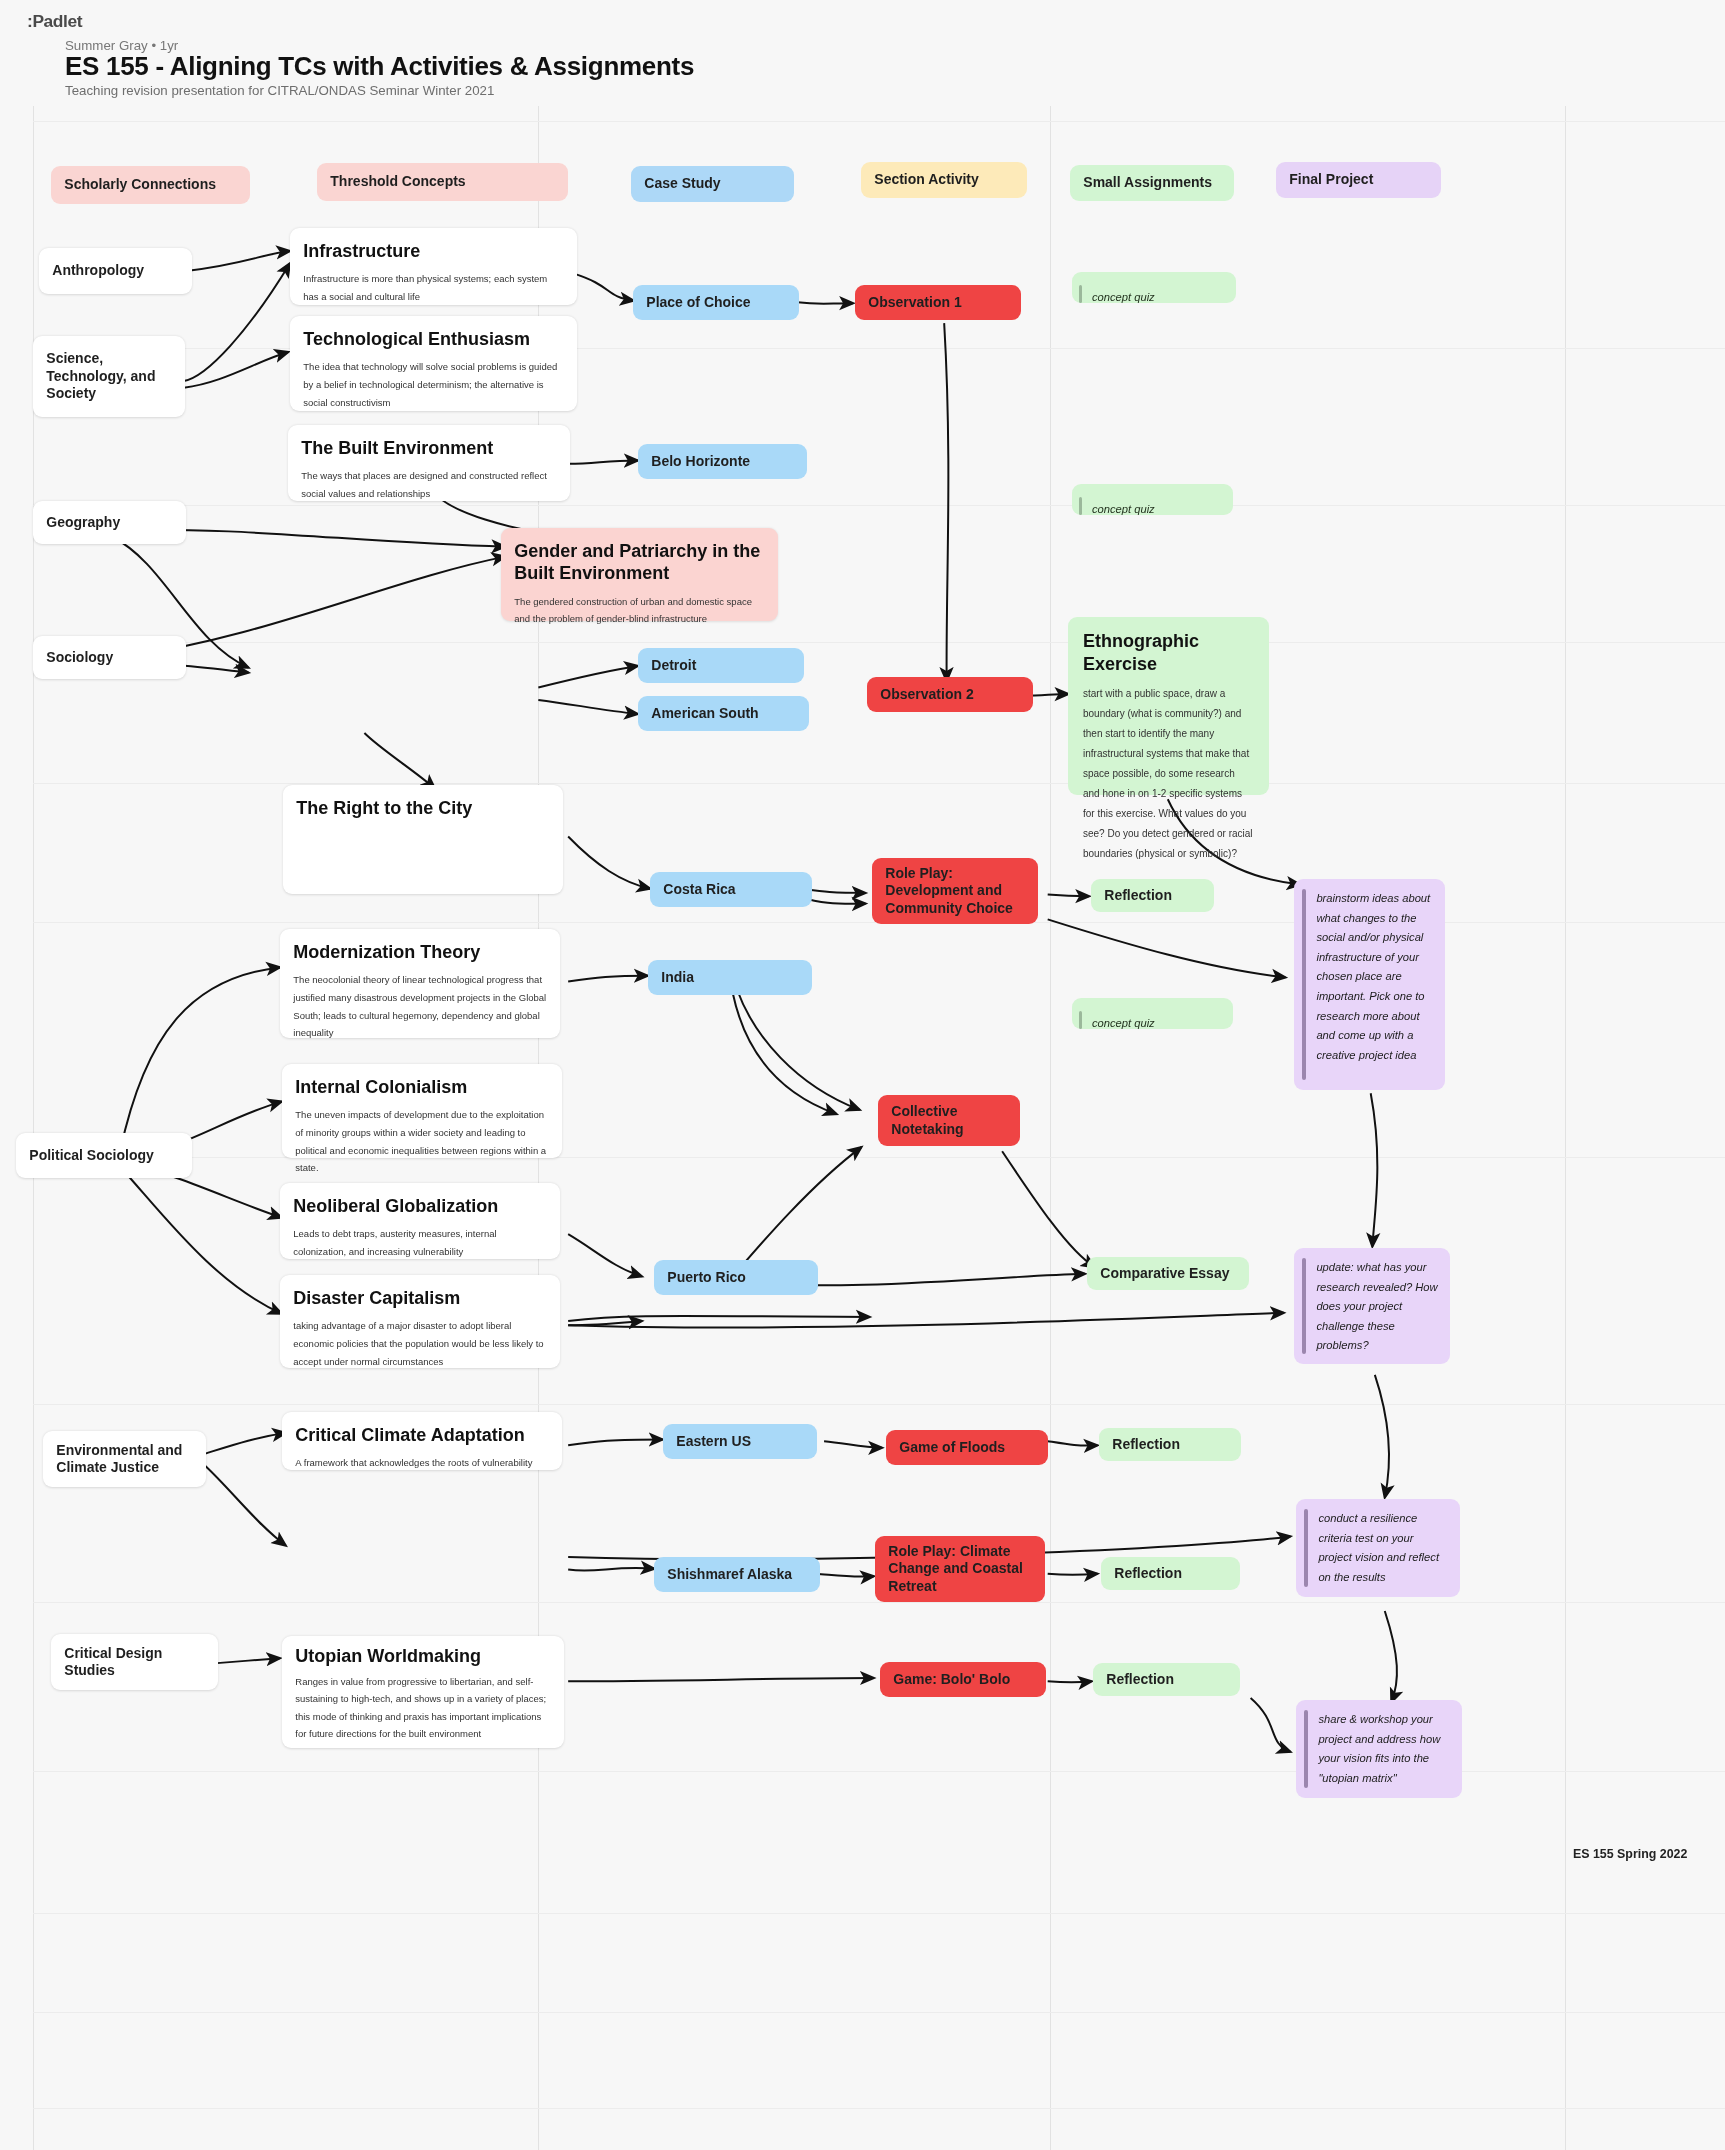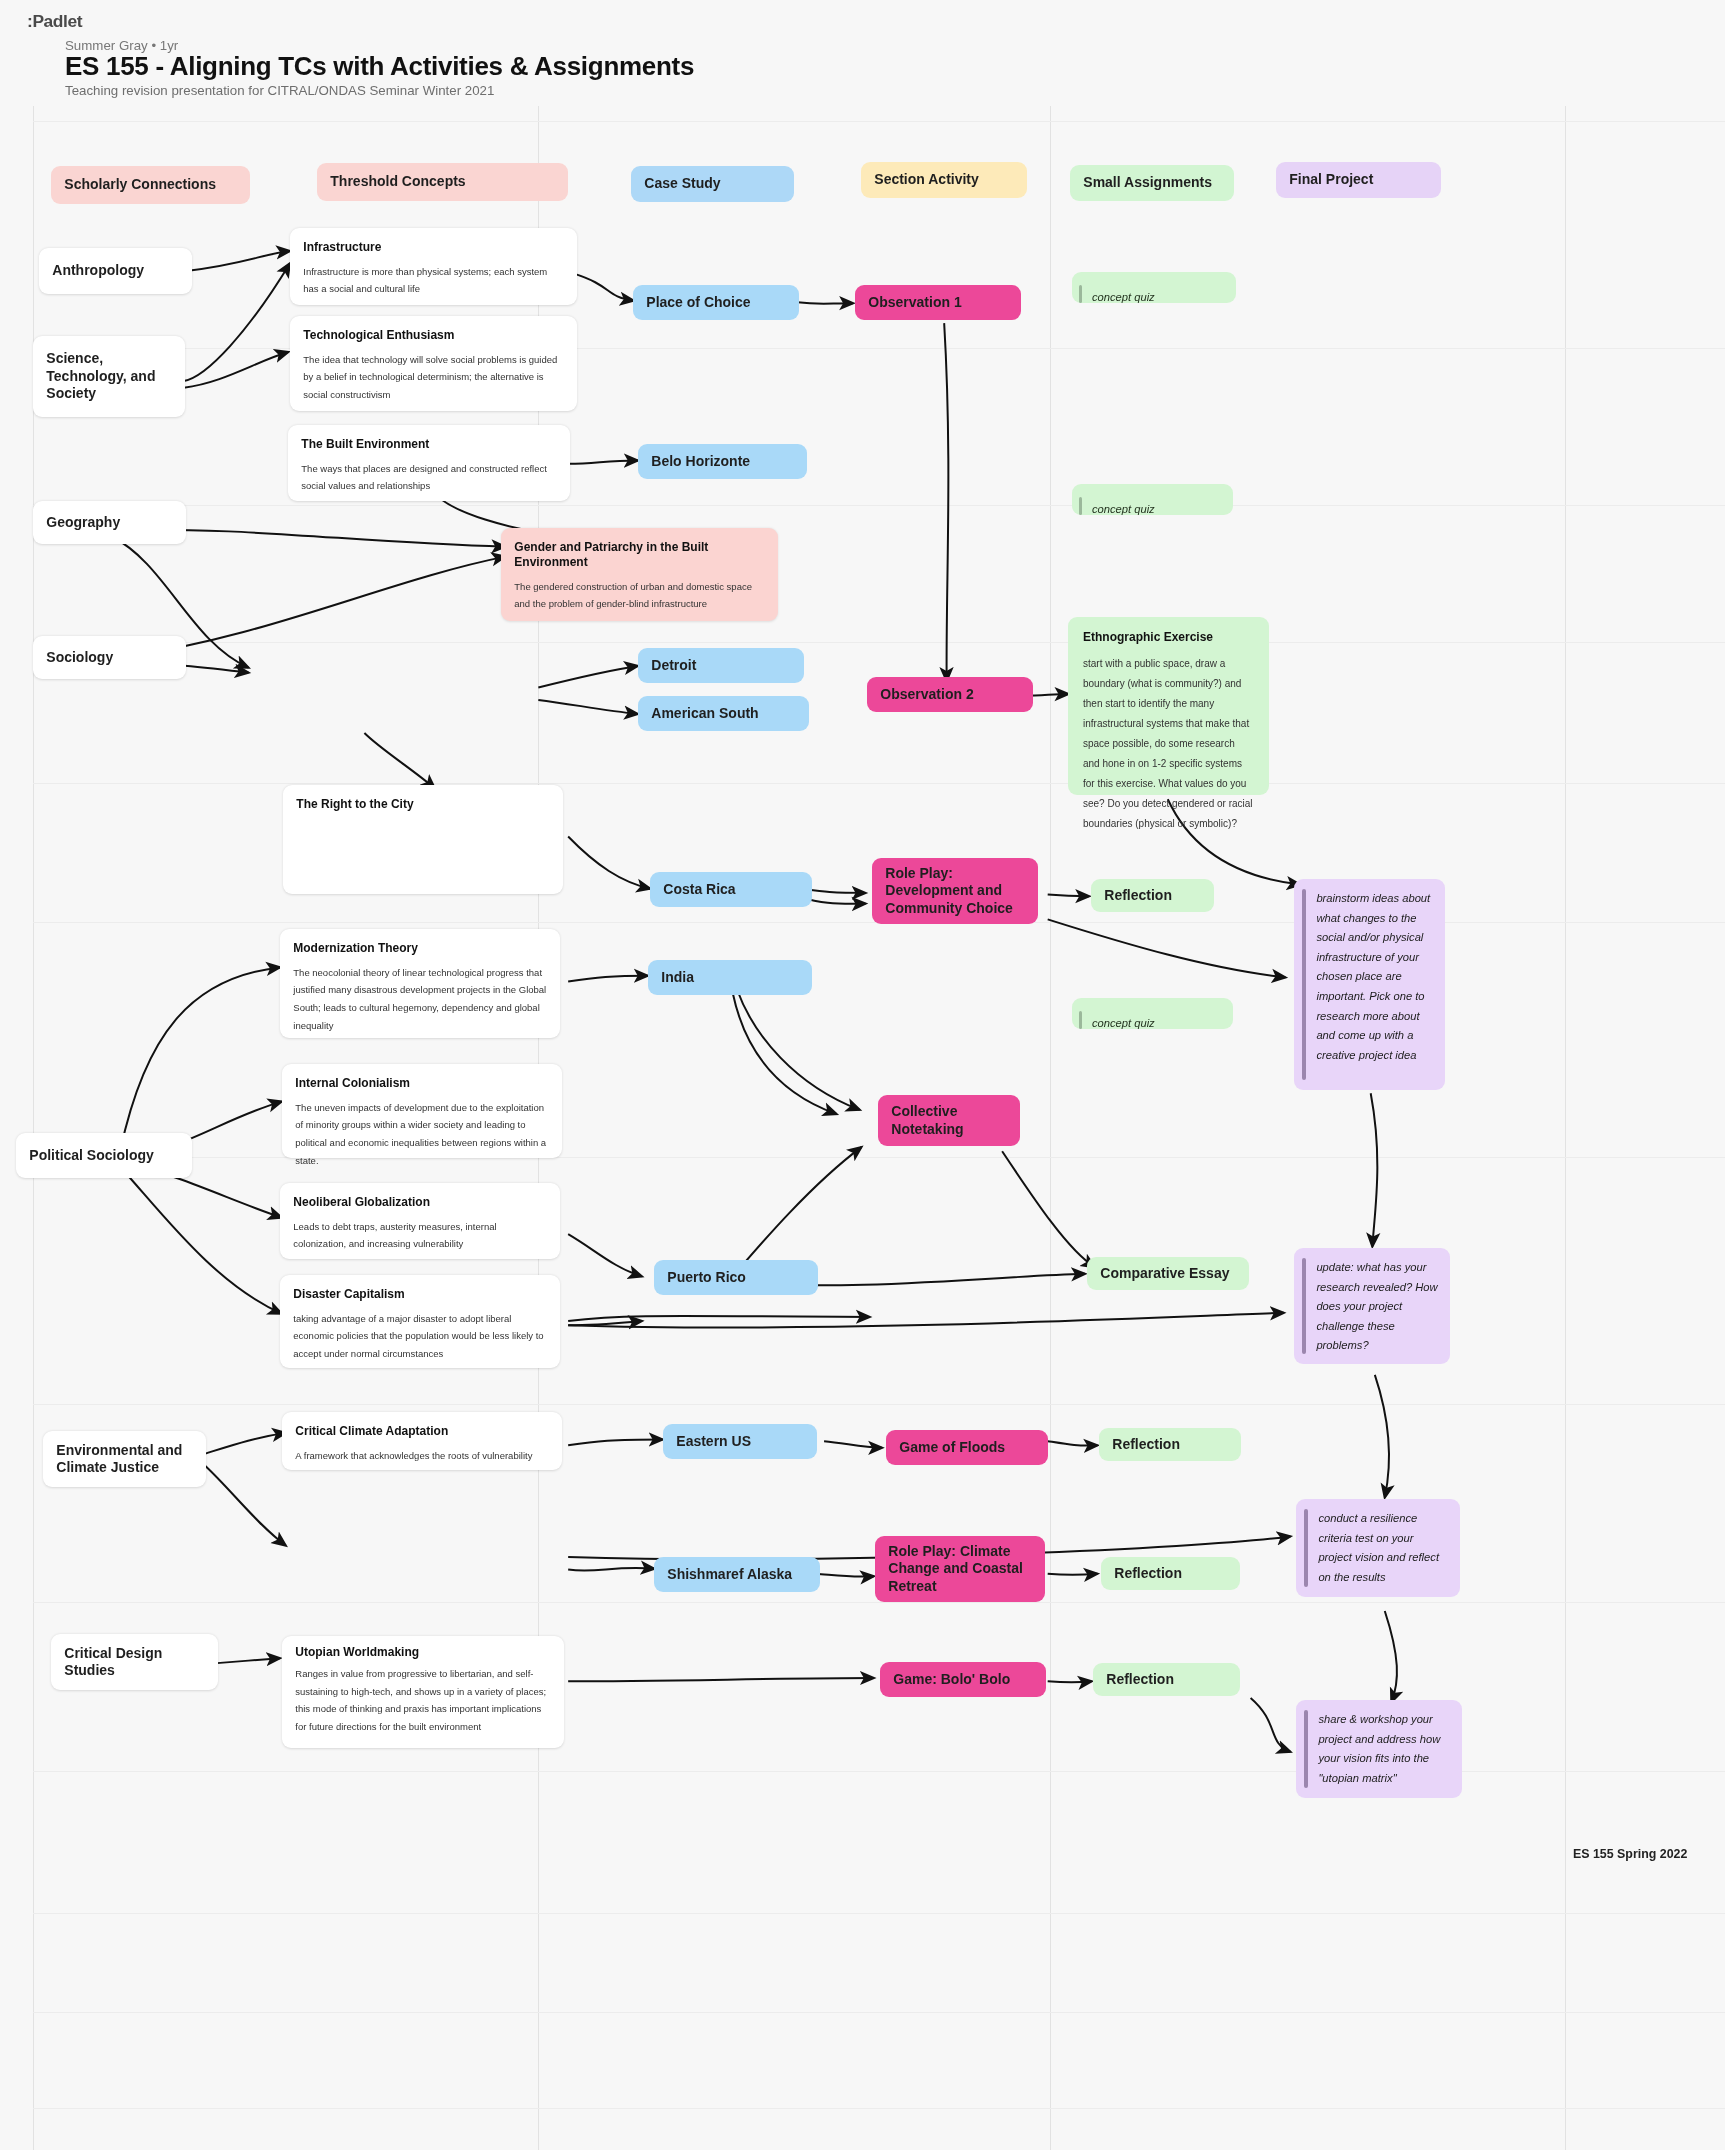--- a/index.html
+++ b/index.html
@@ -34,26 +34,26 @@
   .hdr { font-size:14px; font-weight:700; }
   .hdr-pink   { background:#fad5d2; }
   .hdr-blue   { background:#add8f7; }
   .hdr-yellow { background:#fdeab9; }
   .hdr-green  { background:#d2f5d2; }
   .hdr-purple { background:#e6d3f7; }
 
   .scholar { background:#ffffff; box-shadow:0 0.8px 2.5px rgba(0,0,0,.13); }
   .tc { background:#ffffff; box-shadow:0 0.8px 2.5px rgba(0,0,0,.13); padding:11.6px 13.3px 8.3px 13.3px; }
   .tc.pinkcard { background:#fbd4d1; box-shadow:0 0.8px 2.5px rgba(0,0,0,.10); }
-  .tc .t { font-size:12px; font-weight:700; line-height:1.25; margin-bottom:8.3px; color:#111; }
+  .tc .t { font-size:18px; font-weight:700; line-height:1.25; margin-bottom:8.3px; color:#111; }
   .tc .d { font-size:9.5px; line-height:1.85; color:#333; }
   .tc .d b { font-style:italic; font-weight:700; }
 
   .case   { background:#a9d9f8; }
-  .act    { background:#ec4899; }
+  .act    { background:#ef4444; }
   .assign { background:#d3f5d2; }
 
   .quiz { background:#d3f5d2; display:flex; align-items:flex-end; padding-left:6.6px; }
   .quiz .bar { width:3.3px; height:18px; background:#9bb89b; border-radius:1.7px; margin-right:10px; }
   .quiz .q { font-size:11.2px; font-style:italic; color:#23331f; }
 
   .proj { background:#e8d5f9; display:flex; padding:10px 10px 10px 8.3px; }
   .proj .bar { width:4.1px; background:#9b86ae; border-radius:2.5px; flex:0 0 4.1px; margin-right:10px; }
   .proj .p { font-size:11.2px; font-style:italic; line-height:1.75; color:#1c1c1c; }
 

